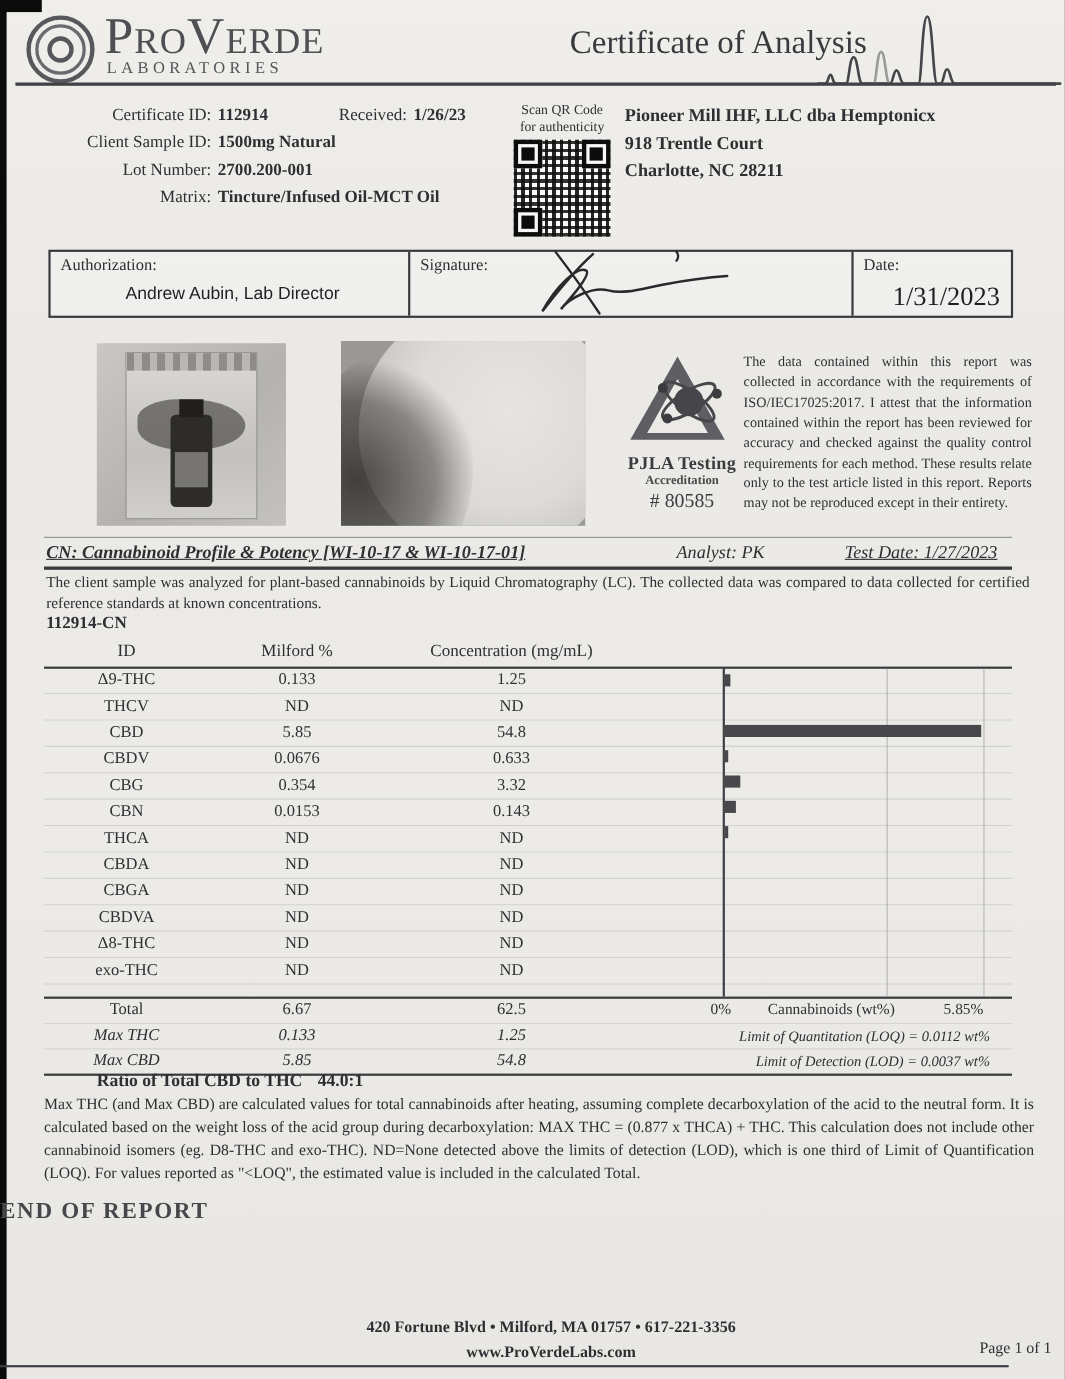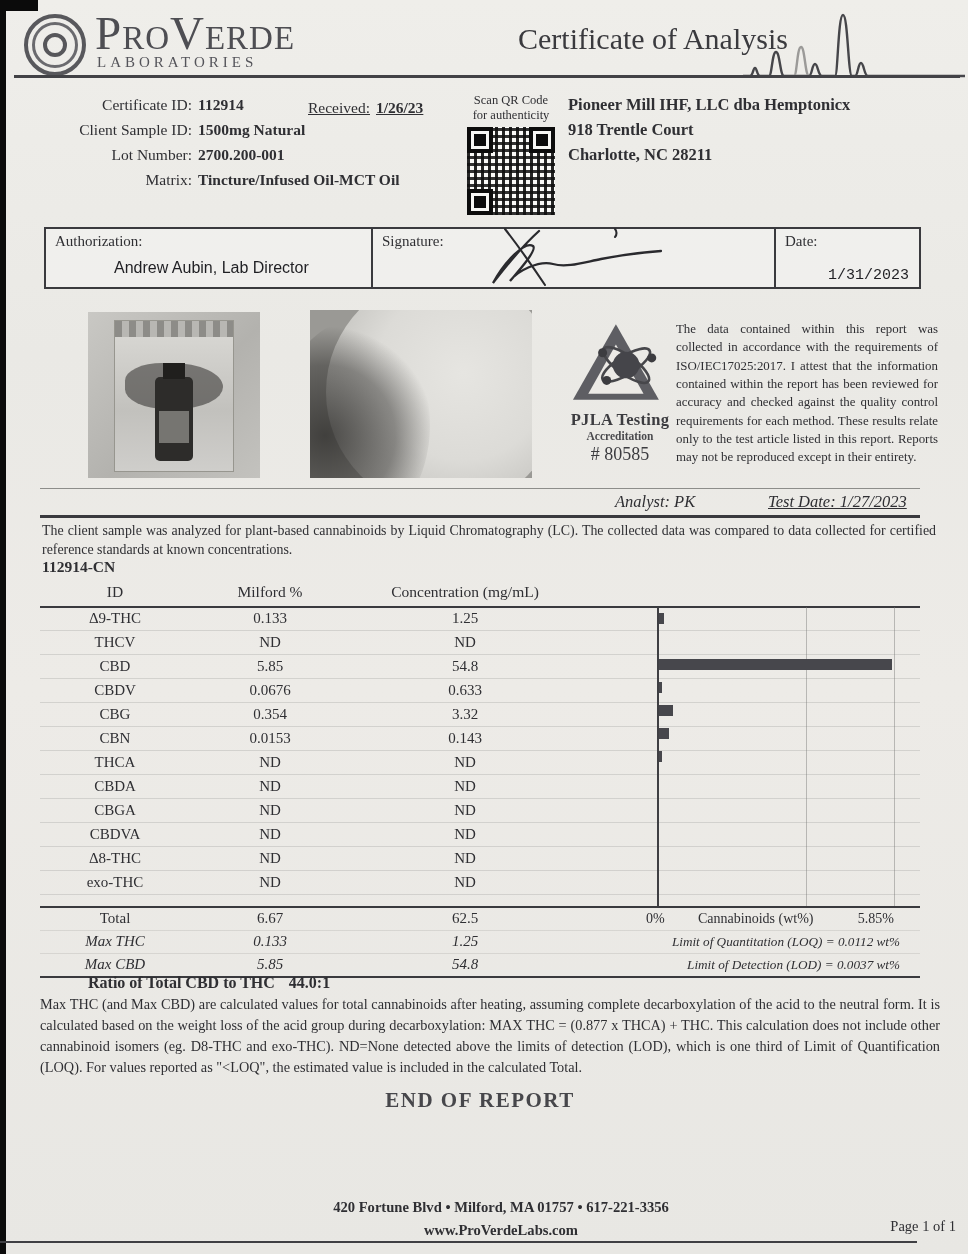--- a/index.html
+++ b/index.html
@@ -19,40 +19,40 @@
   .brand .cap{font-size:47px;}
   .brand-sub{font-size:15px;letter-spacing:4px;color:#54545a;margin-top:-7px;padding-left:2px;}
   .coa-title{position:absolute;left:518px;top:22px;font-size:30px;color:#3a3a3e;}
   .chromatogram{position:absolute;left:448px;top:10px;width:517px;height:68px;}
   .header-rule{position:absolute;left:14px;top:75px;width:946px;height:3px;background:#424246;}
   
   .info-left{position:absolute;left:40px;top:92px;font-size:15.5px;}
   .info-line{display:flex;height:25px;align-items:center;}
   .info-line .lbl{width:152px;text-align:right;margin-right:6px;}
   .info-line .val{font-weight:bold;}
-  .received{position:absolute;left:308px;top:92px;height:25px;display:flex;align-items:flex-end;font-size:15.5px;text-decoration:underline;}
+  .received{position:absolute;left:308px;top:92px;height:25px;display:flex;align-items:center;font-size:15.5px;}
   .received .val{font-weight:bold;margin-left:6px;}
   .qr-wrap{position:absolute;left:462px;top:93px;width:98px;text-align:center;}
   .qr-caption{font-size:12.5px;line-height:1.2;}
   .qr{position:relative;width:88px;height:88px;margin:4px auto 0;background:#f4f4f2;
     background-image:repeating-linear-gradient(0deg,rgba(15,15,15,.85) 0 3px,transparent 3px 7px),
                      repeating-linear-gradient(90deg,rgba(15,15,15,.9) 0 3px,rgba(250,250,248,.95) 3px 7px);}
   .finder{position:absolute;width:18px;height:18px;border:4px solid #0c0c0c;background:#f7f7f5;}
   .finder::after{content:"";position:absolute;inset:3px;background:#0c0c0c;}
   .finder.tl{left:0;top:0;} .finder.tr{right:0;top:0;} .finder.bl{left:0;bottom:0;}
   .client{position:absolute;left:568px;top:92px;font-weight:bold;font-size:16.5px;line-height:25px;}
   
   .auth{position:absolute;left:44px;top:227px;width:873px;height:58px;border:2px solid #3a3a3e;display:flex;background:rgba(250,250,248,.35);justify-content:space-between;}
   .auth-cell{position:relative;padding:4px 0 0 9px;font-size:15px;}
   .auth-cell.c1{width:316px;border-right:2px solid #3a3a3e;}
   .auth-cell.c2{width:392px;border-right:2px solid #3a3a3e;}
   .auth-cell.c3{flex:1;}
   .auth-name{position:absolute;left:68px;top:30px;font-family:"Liberation Sans","DejaVu Sans",sans-serif;font-size:16px;color:#1f1f23;white-space:nowrap;}
   .sig-svg{position:absolute;left:70px;top:-4px;width:310px;height:62px;}
-  .date-value{position:absolute;right:10px;bottom:3px;font-family:Liberation Mono, monospace;font-size:15px;color:#1f1f23;}
+  .date-value{position:absolute;right:10px;bottom:3px;font-family:Liberation Serif, serif;font-size:24px;color:#1f1f23;}
   
   .photo1{position:absolute;left:88px;top:312px;width:172px;height:166px;background:linear-gradient(135deg,#c9c8c4,#b3b2ae 55%,#c3c2be);}
   .bag{position:absolute;left:26px;top:8px;width:118px;height:150px;background:linear-gradient(180deg,#dbdad6,#c2c1bd 60%,#cfcecb);border:1px solid #97968f;}
   .bag-top{position:absolute;left:0;top:0;width:100%;height:16px;background:repeating-linear-gradient(90deg,#8d8c88 0 7px,#b8b7b3 7px 14px);}
   .bag-shadow{position:absolute;left:10px;top:42px;width:98px;height:46px;background:rgba(45,44,42,.55);border-radius:40% 55% 50% 45%;}
   .bottle{position:absolute;left:40px;top:56px;width:38px;height:84px;background:#2d2c2a;border-radius:5px;}
   .bottle::before{content:"";position:absolute;left:8px;top:-14px;width:22px;height:16px;background:#201f1d;}
   .bottle-label{position:absolute;left:4px;top:34px;width:30px;height:32px;background:#8f8e8a;opacity:.75;}
   .photo2{position:absolute;left:310px;top:310px;width:222px;height:168px;background:#9a9995;overflow:hidden;}
   .dish{position:absolute;left:16px;top:-36px;width:236px;height:236px;border-radius:50%;
@@ -88,21 +88,21 @@
   .note-cell{text-align:right;padding-right:20px;font-size:13.2px;}
   .ratio{position:absolute;left:88px;top:974px;font-weight:bold;font-size:16px;}
   .ratio .ratio-value{margin-left:14px;}
   
   .chart{position:absolute;left:657px;top:607px;width:236px;height:299px;border-left:2.5px solid #3f3f43;}
   .gl{position:absolute;top:0;height:100%;width:1px;background:rgba(120,120,118,.45);}
   .gl.g1{left:147px;} .gl.g2{left:235px;}
   .bar{position:absolute;left:0;height:11px;background:#47474c;}
   
   .notes{position:absolute;left:40px;top:994px;width:900px;font-size:14.3px;line-height:1.48;text-align:justify;}
-  .eor{position:absolute;left:0;top:1088px;width:920px;text-align:center;font-weight:bold;font-size:21px;letter-spacing:1.5px;color:#47474b;padding-left:20px;}
+  .eor{position:absolute;left:0;top:1088px;width:920px;font-weight:bold;font-size:21px;letter-spacing:1.5px;color:#47474b;}
   .footer-left{position:absolute;left:6px;top:1257px;font-size:14.5px;}
   .footer-center{position:absolute;left:301px;top:1196px;width:400px;text-align:center;font-weight:bold;font-size:14.6px;line-height:23px;}
   .footer-right{position:absolute;right:12px;top:1218px;font-size:14.5px;}
   .footer-rule{position:absolute;left:0;top:1241px;width:917px;height:2px;background:#3f3f43;}
 </style>
 </head>
 <body>
 
 <div class="page">
   <div class="edge-strip"></div>
@@ -205,20 +205,21 @@
       <circle cx="37" cy="61" r="4.4" fill="#3c3c40"></circle>
     </svg>
     <div class="pjla-name">PJLA Testing</div>
     <div class="pjla-acc">Accreditation</div>
     <div class="pjla-num"># 80585</div>
   </div>
 
   <div class="attest">The data contained within this report was collected in accordance with the requirements of ISO/IEC17025:2017.  I attest that the information contained within the report has been reviewed for accuracy and checked against the quality control requirements for each method.  These results relate only to the test article listed in this report.  Reports may not be reproduced except in their entirety.</div>
 
   <div class="section-bar">
+    <span class="section-title">CN: Cannabinoid Profile &amp; Potency [WI-10-17 &amp; WI-10-17-01]</span>
     <span class="section-analyst">Analyst: PK</span>
     <span class="section-testdate">Test Date: 1/27/2023</span>
   </div>
   <div class="sec-desc">The client sample was analyzed for plant-based cannabinoids by Liquid Chromatography (LC).  The collected data was compared to data collected for certified reference standards at known concentrations.</div>
   <div class="sample-code">112914-CN</div>
 
   <div class="results-header">
     <div class="cell">ID</div>
     <div class="cell">Milford %</div>
     <div class="cell">Concentration (mg/mL)</div>

